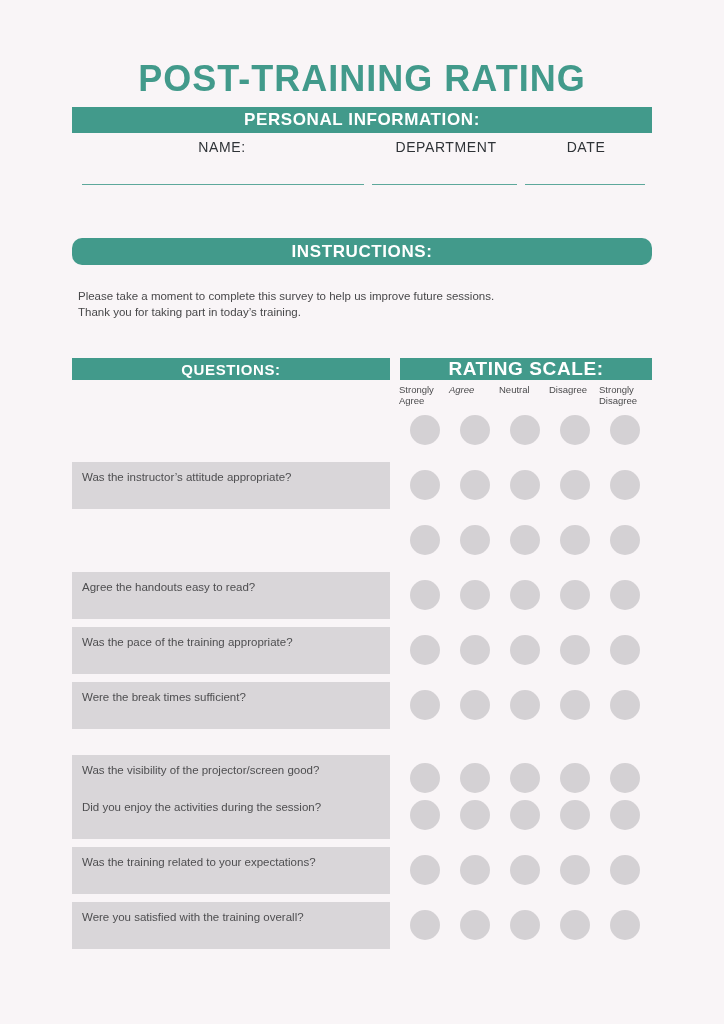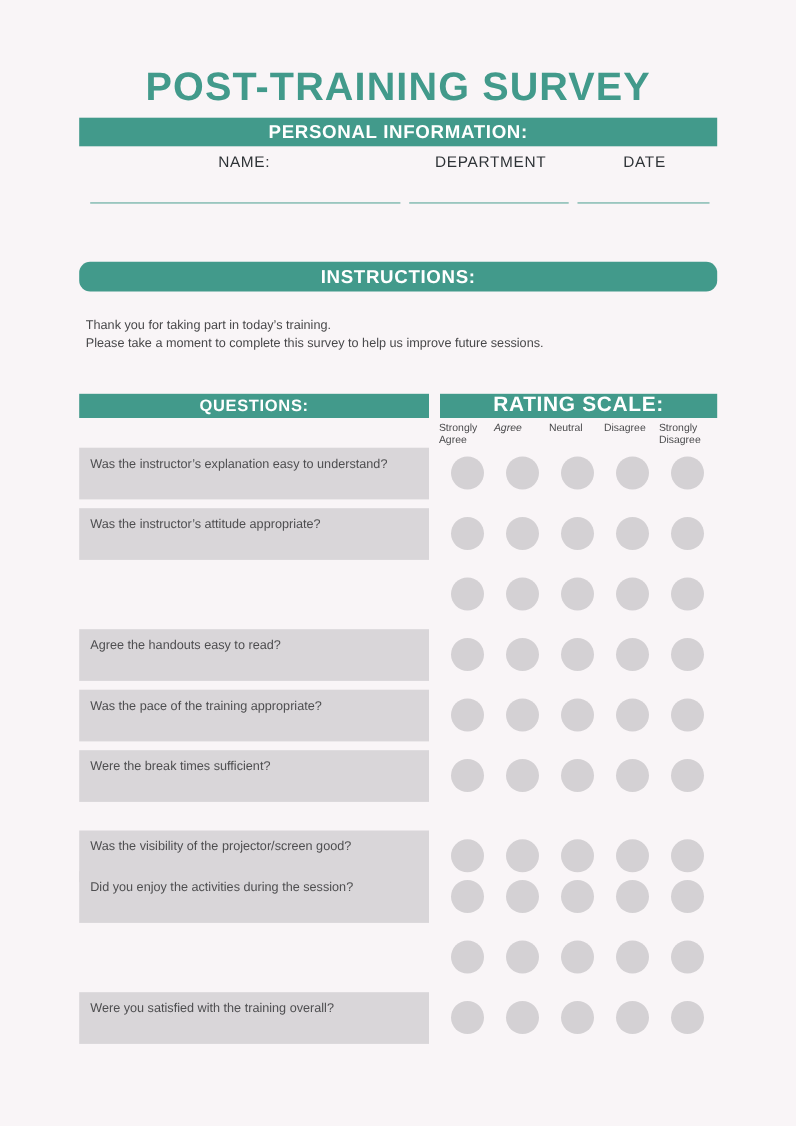--- a/index.html
+++ b/index.html
@@ -117,51 +117,50 @@
     border-radius: 50%;
     background: var(--circle, #d5d2d5);
     cursor: pointer;
   }
 </style>
 </head>
 <body>
 
 <div class="page">
 
-  <h1 class="title">POST-TRAINING SURVEY</h1>
+  <h1 class="title">POST-TRAINING RATING</h1>
 
   <div class="bar bar-personal">PERSONAL INFORMATION:</div>
 
   <span class="field-label label-name">NAME:</span>
   <span class="field-label label-department">DEPARTMENT</span>
   <span class="field-label label-date">DATE</span>
 
   <div class="underline underline-name"></div>
   <div class="underline underline-department"></div>
   <div class="underline underline-date"></div>
 
   <div class="bar bar-instructions">INSTRUCTIONS:</div>
 
   <div class="instructions-text">
+    <div>Please take a moment to complete this survey to help us improve future sessions.</div>
     <div>Thank you for taking part in today’s training.</div>
-    <div>Please take a moment to complete this survey to help us improve future sessions.</div>
   </div>
 
   <div class="bar bar-questions">QUESTIONS:</div>
   <div class="bar bar-rating">RATING SCALE:</div>
 
   <span class="rating-option-label opt-0">Strongly Agree</span>
   <span class="rating-option-label opt-1">Agree</span>
   <span class="rating-option-label opt-2">Neutral</span>
   <span class="rating-option-label opt-3">Disagree</span>
   <span class="rating-option-label opt-4">Strongly Disagree</span>
 
   <div id="rows">
       <div class="survey-row" style="top: 407px;">
-        <div class="question-box">Was the instructor’s explanation easy to understand?</div>
         <div class="rating-circle" style="left: 410px;"></div>
         <div class="rating-circle" style="left: 460px;"></div>
         <div class="rating-circle" style="left: 510px;"></div>
         <div class="rating-circle" style="left: 560px;"></div>
         <div class="rating-circle" style="left: 610px;"></div>
       </div>
       <div class="survey-row" style="top: 462px;">
         <div class="question-box">Was the instructor’s attitude appropriate?</div>
         <div class="rating-circle" style="left: 410px;"></div>
         <div class="rating-circle" style="left: 460px;"></div>
@@ -210,20 +209,21 @@
       </div>
       <div class="survey-row" style="top: 792px;">
         <div class="question-box">Did you enjoy the activities during the session?</div>
         <div class="rating-circle" style="left: 410px;"></div>
         <div class="rating-circle" style="left: 460px;"></div>
         <div class="rating-circle" style="left: 510px;"></div>
         <div class="rating-circle" style="left: 560px;"></div>
         <div class="rating-circle" style="left: 610px;"></div>
       </div>
       <div class="survey-row" style="top: 847px;">
+        <div class="question-box">Was the training related to your expectations?</div>
         <div class="rating-circle" style="left: 410px;"></div>
         <div class="rating-circle" style="left: 460px;"></div>
         <div class="rating-circle" style="left: 510px;"></div>
         <div class="rating-circle" style="left: 560px;"></div>
         <div class="rating-circle" style="left: 610px;"></div>
       </div>
       <div class="survey-row" style="top: 902px;">
         <div class="question-box">Were you satisfied with the training overall?</div>
         <div class="rating-circle" style="left: 410px;"></div>
         <div class="rating-circle" style="left: 460px;"></div>

